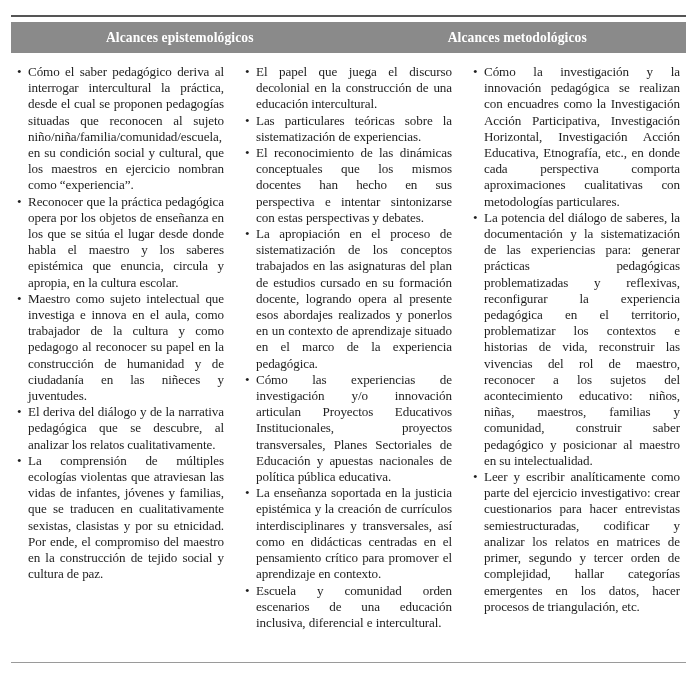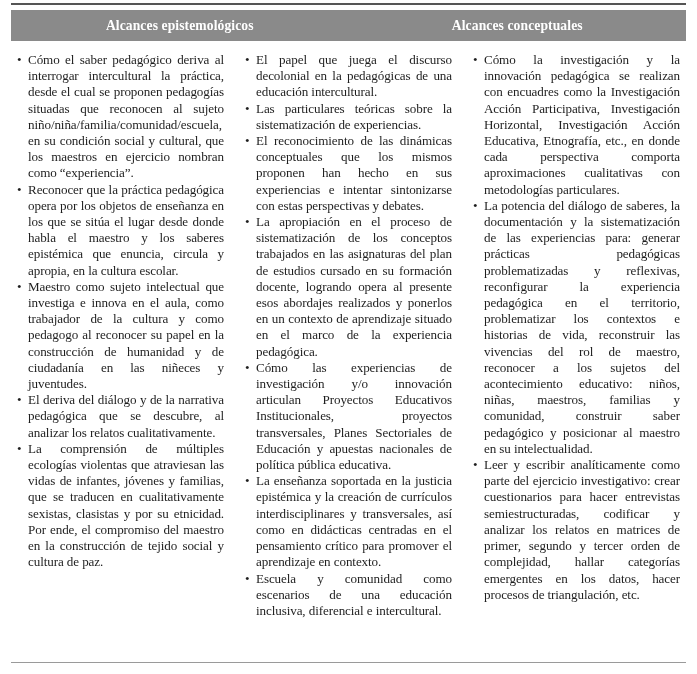--- a/index.html
+++ b/index.html
@@ -10,21 +10,21 @@
     height: 674px;
     overflow: hidden;
     font-family: "Liberation Serif", serif;
   }
   .sheet {
     position: relative;
     width: 697px;
     height: 674px;
     background: #ffffff;
     box-sizing: border-box;
-    padding: 2px 9px 0 9px;
+    padding: 14px 9px 0 9px;
   }
   .top-rule {
     height: 0;
     border-top: 2px solid #555555;
     margin: 1px 2px 5px 2px;
   }
   .header-row {
     display: flex;
     background: #8a8a8a;
     height: 31px;
@@ -77,42 +77,42 @@
   }
 </style>
 </head>
 <body>
 
 <div class="sheet">
   <div class="top-rule"></div>
 
   <div class="header-row">
     <div class="header-cell">Alcances epistemológicos</div>
-    <div class="header-cell">Alcances conceptuales</div>
+    <div class="header-cell">Alcances metodológicos</div>
   </div>
 
   <div class="body-row">
     <div class="col">
       <ul class="bullets">
           <li><span class="bullet">•</span><span>Cómo el saber pedagógico deriva al interrogar intercultural la práctica, desde el cual se proponen pedagogías situadas que reconocen al sujeto niño/niña/familia/comunidad/escuela, en su condición social y cultural, que los maestros en ejercicio nombran como “experiencia”.</span></li>
           <li><span class="bullet">•</span><span>Reconocer que la práctica pedagógica opera por los objetos de enseñanza en los que se sitúa el lugar desde donde habla el maestro y los saberes epistémica que enuncia, circula y apropia, en la cultura escolar.</span></li>
           <li><span class="bullet">•</span><span>Maestro como sujeto intelectual que investiga e innova en el aula, como trabajador de la cultura y como pedagogo al reconocer su papel en la construcción de humanidad y de ciudadanía en las niñeces y juventudes.</span></li>
           <li><span class="bullet">•</span><span>El deriva del diálogo y de la narrativa pedagógica que se descubre, al analizar los relatos cualitativamente.</span></li>
           <li><span class="bullet">•</span><span>La comprensión de múltiples ecologías violentas que atraviesan las vidas de infantes, jóvenes y familias, que se traducen en cualitativamente sexistas, clasistas y por su etnicidad. Por ende, el compromiso del maestro en la construcción de tejido social y cultura de paz.</span></li>
         </ul>
     </div>
     <div class="col">
       <ul class="bullets">
-          <li><span class="bullet">•</span><span>El papel que juega el discurso decolonial en la pedagógicas de una educación intercultural.</span></li>
+          <li><span class="bullet">•</span><span>El papel que juega el discurso decolonial en la construcción de una educación intercultural.</span></li>
           <li><span class="bullet">•</span><span>Las particulares teóricas sobre la sistematización de experiencias.</span></li>
-          <li><span class="bullet">•</span><span>El reconocimiento de las dinámicas conceptuales que los mismos proponen han hecho en sus experiencias e intentar sintonizarse con estas perspectivas y debates.</span></li>
+          <li><span class="bullet">•</span><span>El reconocimiento de las dinámicas conceptuales que los mismos docentes han hecho en sus perspectiva e intentar sintonizarse con estas perspectivas y debates.</span></li>
           <li><span class="bullet">•</span><span>La apropiación en el proceso de sistematización de los conceptos trabajados en las asignaturas del plan de estudios cursado en su formación docente, logrando opera al presente esos abordajes realizados y ponerlos en un contexto de aprendizaje situado en el marco de la experiencia pedagógica.</span></li>
           <li><span class="bullet">•</span><span>Cómo las experiencias de investigación y/o innovación articulan Proyectos Educativos Institucionales, proyectos transversales, Planes Sectoriales de Educación y apuestas nacionales de política pública educativa.</span></li>
           <li><span class="bullet">•</span><span>La enseñanza soportada en la justicia epistémica y la creación de currículos interdisciplinares y transversales, así como en didácticas centradas en el pensamiento crítico para promover el aprendizaje en contexto.</span></li>
-          <li><span class="bullet">•</span><span>Escuela y comunidad como escenarios de una educación inclusiva, diferencial e intercultural.</span></li>
+          <li><span class="bullet">•</span><span>Escuela y comunidad orden escenarios de una educación inclusiva, diferencial e intercultural.</span></li>
         </ul>
     </div>
     <div class="col">
       <ul class="bullets">
           <li><span class="bullet">•</span><span>Cómo la investigación y la innovación pedagógica se realizan con encuadres como la Investigación Acción Participativa, Investigación Horizontal, Investigación Acción Educativa, Etnografía, etc., en donde cada perspectiva comporta aproximaciones cualitativas con metodologías particulares.</span></li>
           <li><span class="bullet">•</span><span>La potencia del diálogo de saberes, la documentación y la sistematización de las experiencias para: generar prácticas pedagógicas problematizadas y reflexivas, reconfigurar la experiencia pedagógica en el territorio, problematizar los contextos e historias de vida, reconstruir las vivencias del rol de maestro, reconocer a los sujetos del acontecimiento educativo: niños, niñas, maestros, familias y comunidad, construir saber pedagógico y posicionar al maestro en su intelectualidad.</span></li>
           <li><span class="bullet">•</span><span>Leer y escribir analíticamente como parte del ejercicio investigativo: crear cuestionarios para hacer entrevistas semiestructuradas, codificar y analizar los relatos en matrices de primer, segundo y tercer orden de complejidad, hallar categorías emergentes en los datos, hacer procesos de triangulación, etc.</span></li>
         </ul>
     </div>
   </div>

